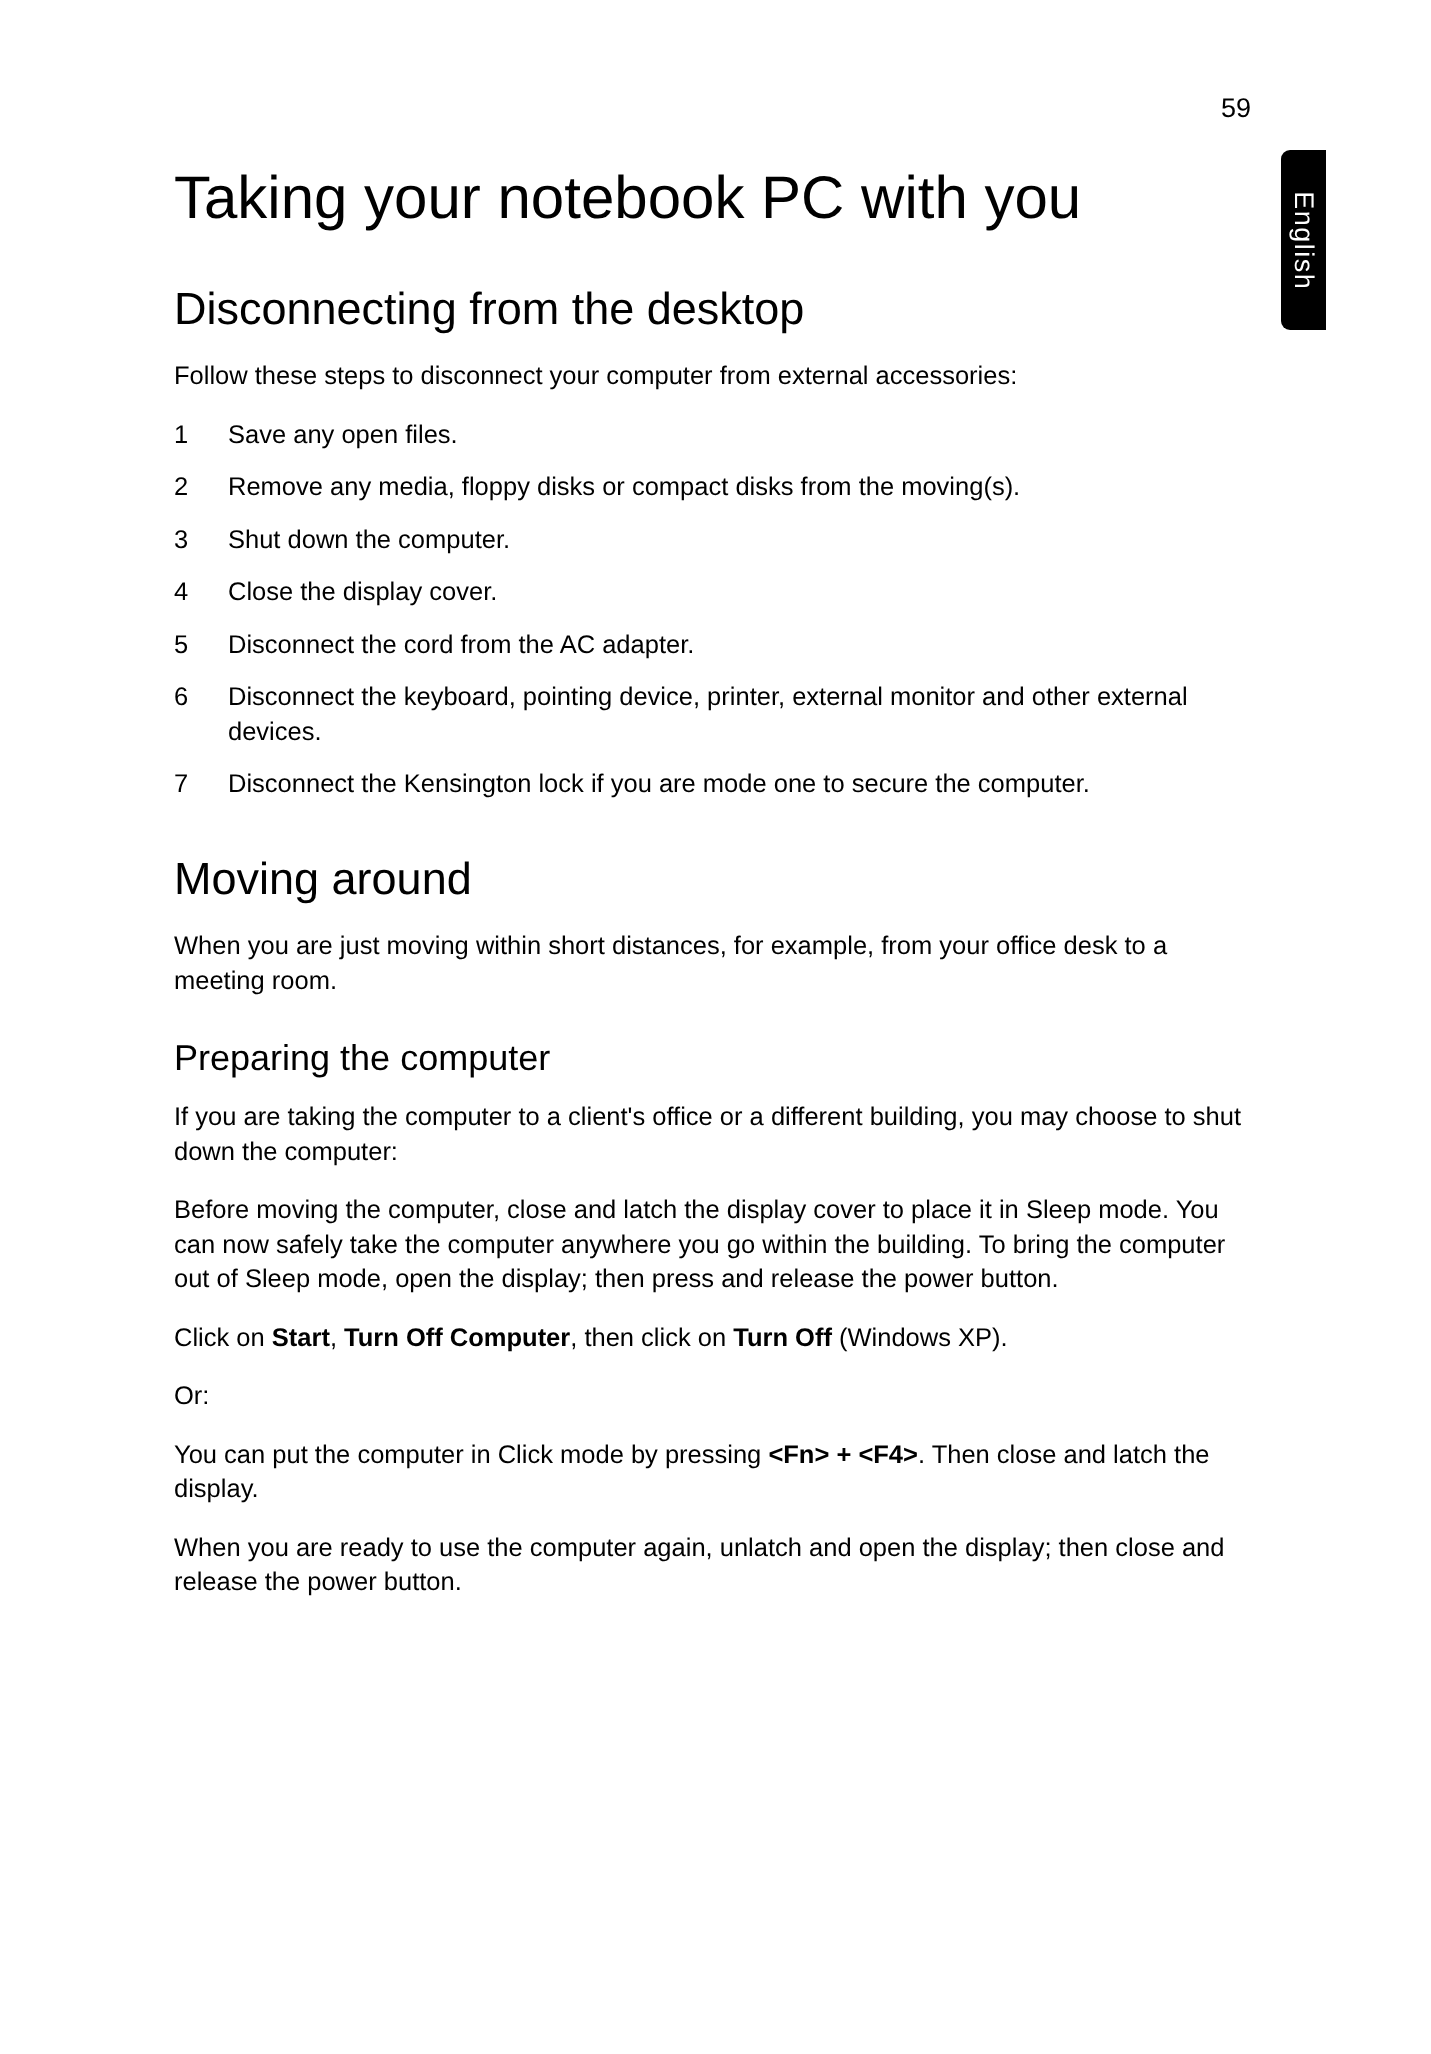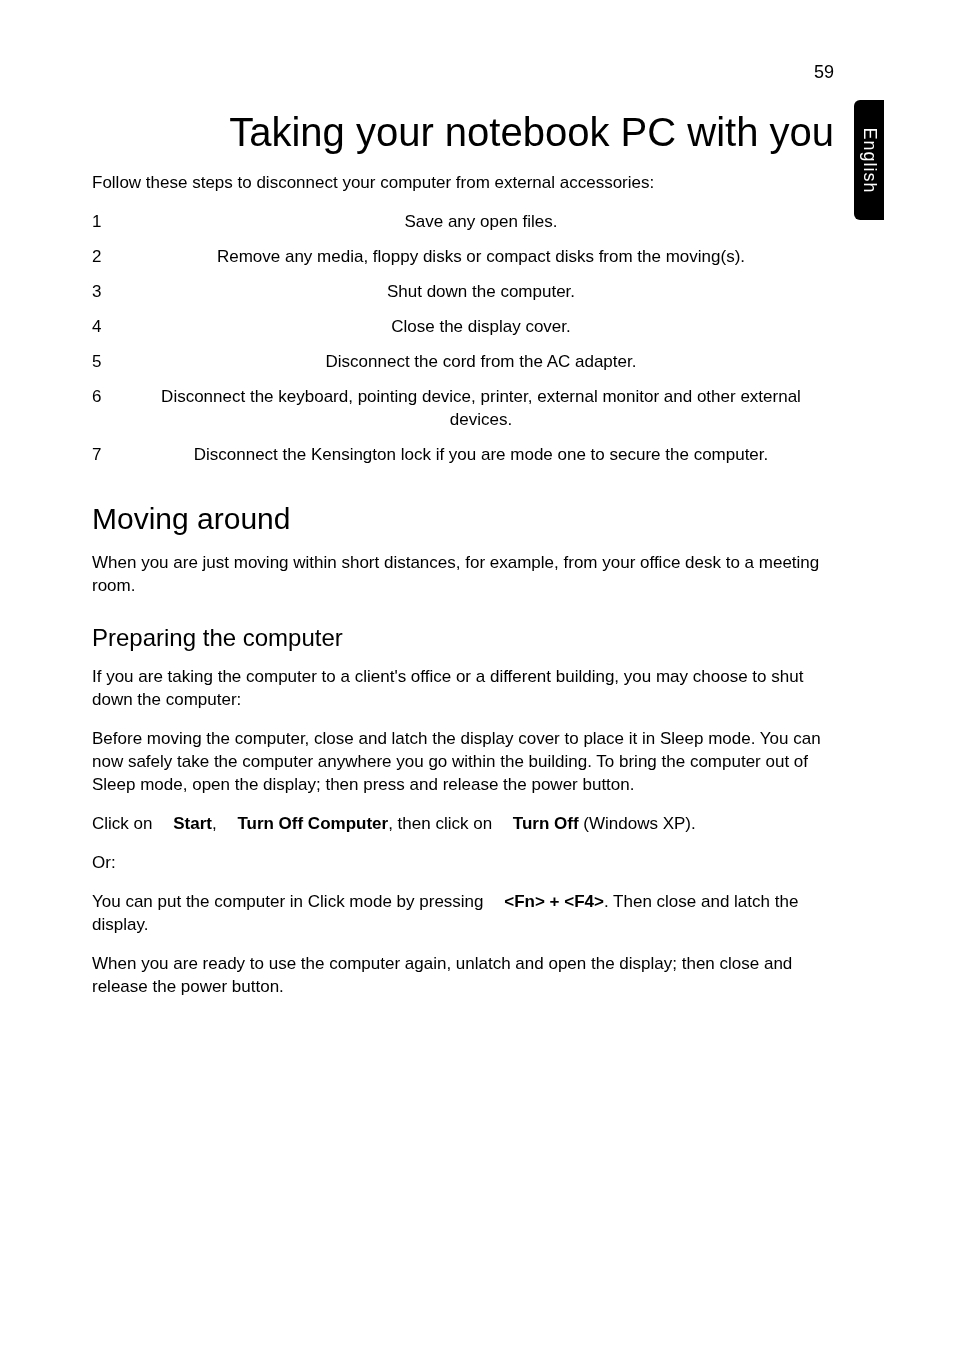--- a/index.html
+++ b/index.html
@@ -7,21 +7,21 @@
     padding: 0;
     background: #fff;
     font-family: "Segoe UI", Tahoma, Arial, sans-serif;
     color: #000;
     width: 954px;
     height: 1369px;
     position: relative;
     box-sizing: border-box;
   }
   .page {
-    padding: 50px 120px 80px 92px;
+    padding: 50px 120px 80px 116px;
     position: relative;
   }
   .page-number {
     position: absolute;
     top: 62px;
     right: 120px;
     font-size: 18px;
   }
   .side-tab {
     position: absolute;
@@ -39,21 +39,20 @@
   .side-tab span {
     transform: rotate(90deg);
     font-size: 18px;
     letter-spacing: 1px;
   }
   h1 {
     font-size: 40px;
     font-weight: normal;
     margin: 60px 0 18px 0;
     line-height: 1.1;
-    text-align: right;
   }
   h2 {
     font-size: 30px;
     font-weight: normal;
     margin: 36px 0 16px 0;
   }
   h3 {
     font-size: 24px;
     font-weight: normal;
     margin: 26px 0 14px 0;
@@ -73,41 +72,40 @@
     line-height: 1.35;
     display: flex;
     margin-bottom: 12px;
   }
   .steps li .num {
     width: 36px;
     flex-shrink: 0;
   }
   .steps li .txt {
     flex: 1;
-    text-align: center;
   }
   .bold {
     font-weight: bold;
-    margin-left: 16px;
   }
 </style>
 </head>
 <body>
 
 <div class="page">
 
   <div class="page-number">59</div>
 
   <div class="side-tab">
     <span>English</span>
   </div>
 
   <h1>Taking your notebook PC with you</h1>
 
 
+  <h2>Disconnecting from the desktop</h2>
 
   <p>Follow these steps to disconnect your computer from external accessories:</p>
 
   <ol class="steps">
     <li>
         <span class="num">1</span>
         <span class="txt">Save any open files.</span>
       </li>
     <li>
         <span class="num">2</span>

